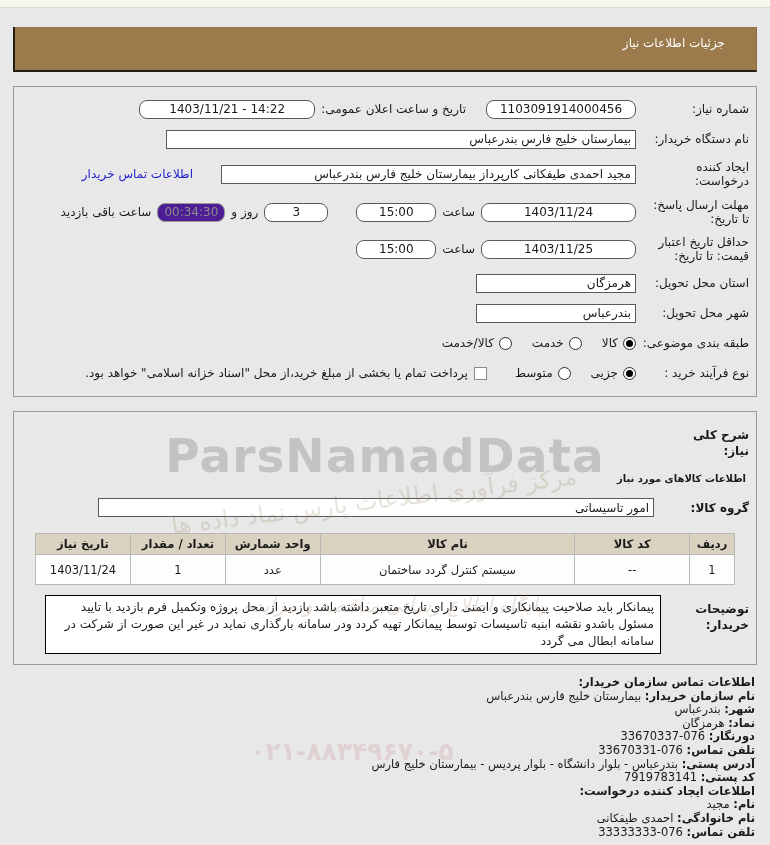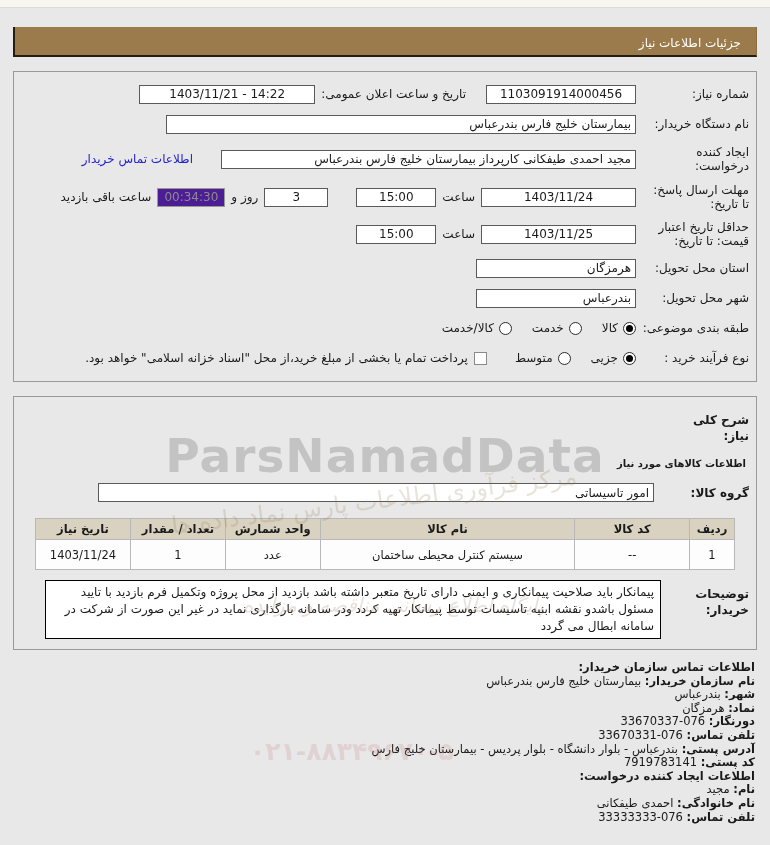--- a/index.html
+++ b/index.html
@@ -6,40 +6,40 @@
   html,body { width:770px; height:845px; }
   body {
     background:#e8e8e8;
     font-family:"DejaVu Sans", sans-serif;
     font-size:12px; color:#1a1a1a;
     direction:rtl; position:relative; overflow:hidden;
   }
   .topstrip { height:8px; background:#f8f7ef; border-bottom:1px solid #dedcd0; }
 
   .titlebar {
-    margin:19px 13px 0 13px; height:30px; background:#9b7a4c;
+    margin:19px 13px 0 13px; height:45px; background:#9b7a4c;
     border-right:1px solid #8a6c40; border-left:2px solid #241d11;
     border-bottom:2px solid #241d11;
-    color:#ffffff; line-height:33px; padding-right:15px; font-size:12px;
+    color:#ffffff; line-height:33px; padding-right:31px; font-size:12px;
   }
 
   .panel {
     margin:14px 13px 0 13px; border:1px solid #999999; padding:9px 7px 10px 7px;
     position:relative; background:transparent;
   }
 
   .row { display:flex; align-items:center; min-height:26px; }
   .row.tall { align-items:center; }
   .labelcol { width:113px; flex:none; line-height:14px; padding-left:4px; }
 
   .box {
     background:#ffffff; border:1px solid #5a5a5a; height:19px;
     display:flex; align-items:center; padding:0 4px; overflow:hidden; white-space:nowrap;
   }
-  .box.center { justify-content:center; }
+  .box.center { justify-content:center;border-radius:8px; }
   .box.rtlval { justify-content:flex-start; }
   .countdown { background:#4c1d95; border:1px solid #9a9a90; color:#8c8c8c; }
 
   .gap6 { width:6px; flex:none; }
   .gap20 { width:20px; flex:none; } .gap28 { width:28px; flex:none; }
 
   .link { color:#2323cc; cursor:pointer; }
 
   .radio {
     width:13px; height:13px; border-radius:50%; background:#ffffff;
@@ -221,21 +221,21 @@
         <th>نام کالا</th>
         <th>واحد شمارش</th>
         <th>تعداد / مقدار</th>
         <th>تاریخ نیاز</th>
       </tr>
     </thead>
     <tbody>
       <tr>
         <td>1</td>
         <td class="num">--</td>
-        <td>سیستم کنترل محیطی ساختمان</td>
+        <td>سیستم کنترل گردد ساختمان</td>
         <td>عدد</td>
         <td class="num">1</td>
         <td class="num">1403/11/24</td>
       </tr>
     </tbody>
   </table>
 
   <div class="descrow" style="margin-top:10px;">
     <div class="labelcol" style="width:88px;">
       <div>توضیحات</div>

